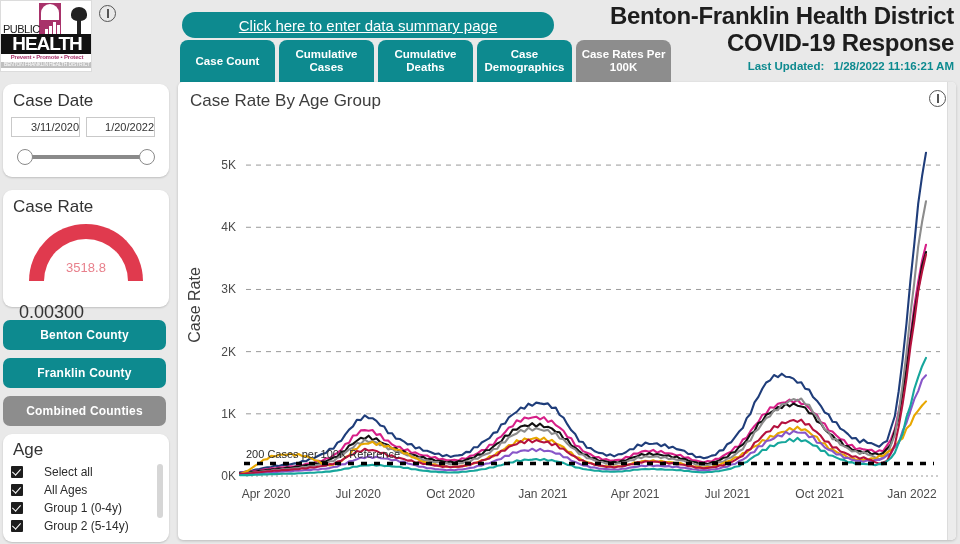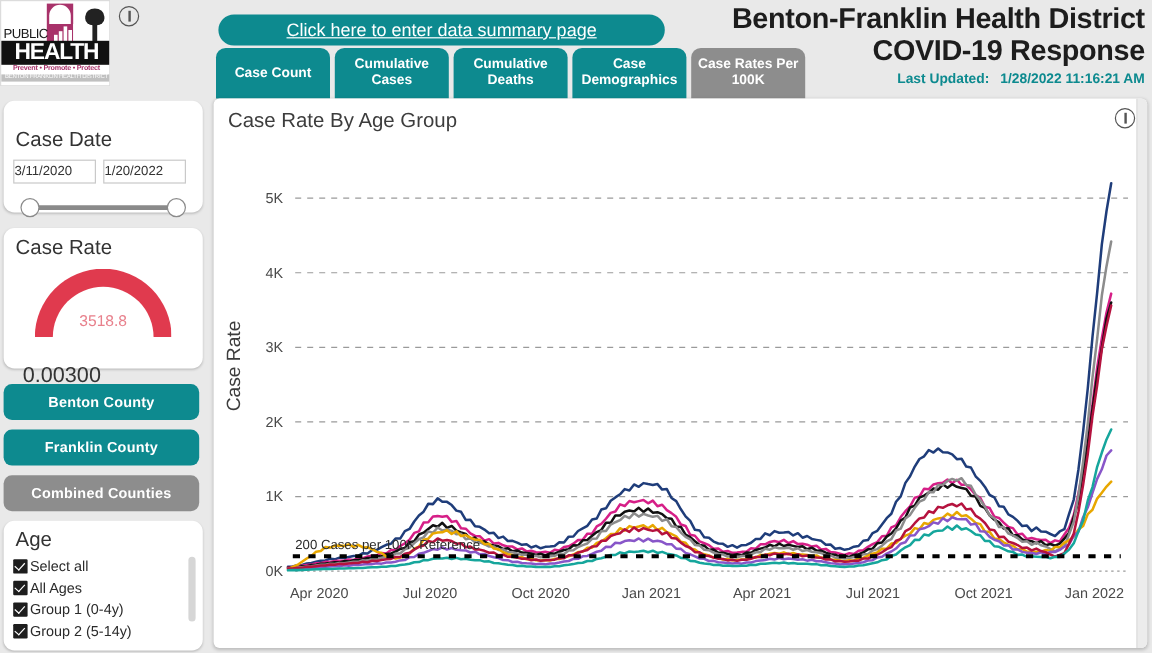--- a/index.html
+++ b/index.html
@@ -115,29 +115,29 @@
     position: absolute;
     background: #ffffff;
     border-radius: 9px;
     box-shadow: 0 1px 2px rgba(0,0,0,.18);
   }
   .card-title {
     font-size: 16px; color: #333; font-weight: normal;
   }
 
   
-  #case-date-card { left: 3px; top: 84px; width: 166px; height: 93px; padding: 22px 8px; }
+  #case-date-card { left: 3px; top: 84px; width: 166px; height: 93px; padding: 6px 8px; }
   #case-date-card .card-title { display:block; margin: 1px 0 6px 2px; font-size: 17px; }
   .date-row { display: flex; gap: 6px; }
   .date-input {
     width: 69px; height: 20px;
     border: 1px solid #c9c9c9;
     background: #fff;
     font-size: 11px; color: #333;
-    text-align: left; line-height: 18px;
+    text-align: right; line-height: 18px;
     font-family: "Liberation Sans", sans-serif;
   }
   .slider-wrap { position: relative; margin-top: 9px; height: 22px; }
   .slider-track {
     position: absolute; left: 14px; right: 14px; top: 9px;
     height: 4px; background: #8a8a8a; border-radius: 2px;
   }
   .slider-handle {
     position: absolute; top: 3px;
     width: 16px; height: 16px;
@@ -185,21 +185,21 @@
   .county-btn.teal { background: #0d8a8f; }
   .county-btn.gray { background: #8d8d8d; }
   #btn-benton   { top: 320px; }
   #btn-franklin { top: 358px; }
   #btn-combined { top: 396px; }
 
   
   #age-card { left: 3px; top: 434px; width: 166px; height: 108px; padding: 6px 8px; overflow: hidden; }
   #age-card .card-title { display:block; margin: 0 0 3px 2px; font-size: 17px; }
   .check-row {
-    display: flex; align-items: center; gap: 2px;
+    display: flex; align-items: center; gap: 21px;
     height: 18px; font-size: 12px; color: #2b2b2b;
   }
   .cbox {
     width: 12px; height: 12px; flex: 0 0 12px;
     background: #1d1d1d;
     border-radius: 1px;
     position: relative;
   }
   .cbox::after {
     content: "";

